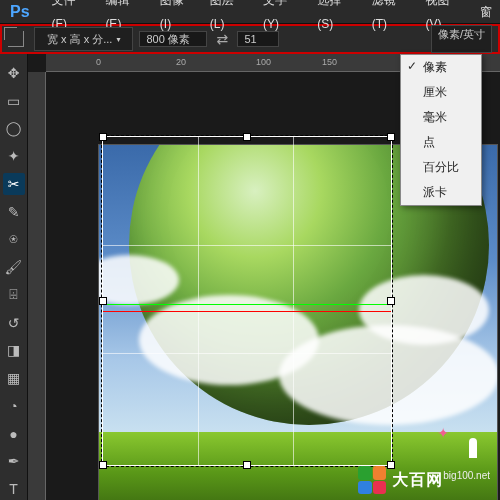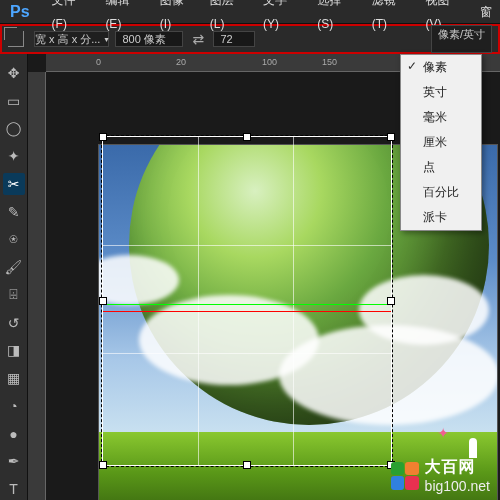--- a/index.html
+++ b/index.html
@@ -56,22 +56,22 @@
       width: 12px; height: 12px;
       border-left: 1px solid #888;
       border-top: 1px solid #888;
       top: -4px; left: -4px;
     }
     .dd {
       background: #1f1f1f;
       border: 1px solid #444;
       color: #ccc;
       font-size: 11px;
-      padding: 1px 0;
-      height: 16px;
+      padding: 1px 12px;
+      height: 24px;
       display: flex;
       align-items: center;
     }
     .dd .arrow { margin-left: 4px; font-size: 8px; }
     .field {
       background: #181818;
       border: 1px solid #444;
       color: #ccc;
       font-size: 11px;
       padding: 1px 6px;
@@ -238,23 +238,23 @@
       display: grid;
       grid-template-columns: 1fr 1fr;
       grid-template-rows: 1fr 1fr;
       gap: 1px;
     }
     .wm-logo div { border-radius: 3px; }
     .wm1 { background: #2aa030; }
     .wm2 { background: #f08030; }
     .wm3 { background: #3080e0; }
     .wm4 { background: #e83050; }
-    .wm-text { display: flex; flex-direction: column; }
+    .wm-text { display: flex; flex-direction: row; }
     .wm-cn { font-size: 16px; font-weight: bold; color: #fff; letter-spacing: 1px; }
-    .wm-en { font-size: 14px; color: #eee; }
+    .wm-en { font-size: 10px; color: #eee; }
     .little-figure {
       position: absolute;
       bottom: 55px; right: 20px;
       width: 8px; height: 20px;
       background: #fff;
       border-radius: 4px 4px 0 0;
     }
     .pink-cursor {
       position: absolute;
       bottom: 72px; right: 48px;
@@ -279,21 +279,21 @@
 </div>
 
 <div class="optbar">
   <div class="crop-icon-small"></div>
   <div class="dd">
     <span>宽 x 高 x 分...</span>
     <span class="arrow">▾</span>
   </div>
   <div class="field">800 像素</div>
   <div class="swap-icon">⇄</div>
-  <div class="field" style="min-width:42px">72</div>
+  <div class="field" style="min-width:42px">51</div>
   <div style="flex:1"></div>
   <div class="unit-btn">像素/英寸</div>
 </div>
 
 <div class="workspace">
   <div class="toolbar">
     <div class="tool">✥</div>
     <div class="tool">▭</div>
     <div class="tool">◯</div>
     <div class="tool">✦</div>
@@ -308,21 +308,21 @@
     <div class="tool">◔</div>
     <div class="tool">●</div>
     <div class="tool">✒</div>
     <div class="tool">T</div>
   </div>
 
   <div class="canvas-area">
     <div class="ruler-h">
       <span style="left:50px">0</span>
       <span style="left:130px">20</span>
-      <span style="left:216px">100</span>
+      <span style="left:210px">100</span>
       <span style="left:276px">150</span>
     </div>
     <div class="ruler-v"></div>
 
     <div class="image-canvas">
       <div class="sky"></div>
       <div class="planet"></div>
       <div class="cloud c4"></div>
       <div class="cloud c1"></div>
       <div class="cloud c3"></div>
@@ -351,23 +351,22 @@
       </div>
     </div>
   </div>
 </div>
 
 <div class="dropdown-menu">
   <div class="dm-item">
     <span class="dm-check">✓</span>
     <span>像素</span>
   </div>
-  <div class="dm-item"><span>英寸</span></div>
+  <div class="dm-item"><span>厘米</span></div>
   <div class="dm-item"><span>毫米</span></div>
-  <div class="dm-item"><span>厘米</span></div>
   <div class="dm-item"><span>点</span></div>
   <div class="dm-item"><span>百分比</span></div>
   <div class="dm-item"><span>派卡</span></div>
 </div>
 
 <div class="watermark">
   <div class="wm-logo">
     <div class="wm1"></div>
       <div class="wm2"></div>
       <div class="wm3"></div>

